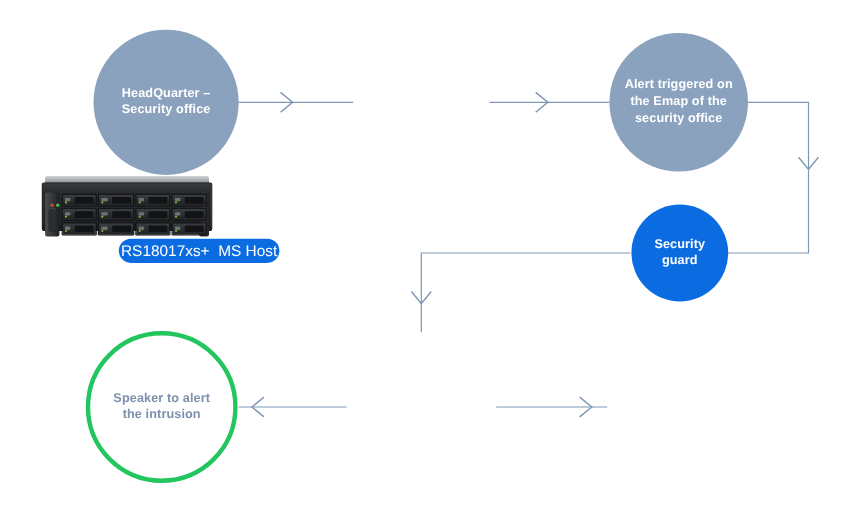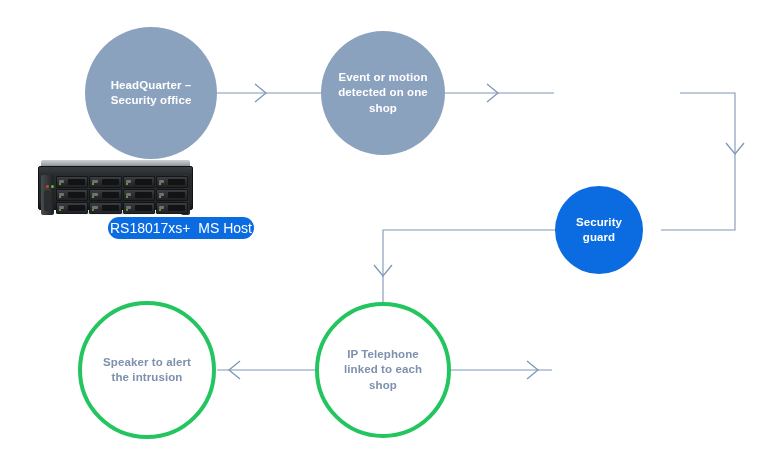--- a/index.html
+++ b/index.html
@@ -238,36 +238,33 @@
         <polyline points="527,361 538,370 527,379" stroke-width="1.3"></polyline>
       </g>
 
     </g>
   </svg>
 
   <div class="node node-filled" style="left:85px; top:27px; width:132px; height:132px;">
     <span class="node-label">HeadQuarter –<br>Security office</span>
   </div>
 
-  <div class="node node-filled" style="left:321px; top:31px; width:124px; height:124px;">
-    <span class="node-label">Event or motion<br>detected on one<br>shop</span>
-  </div>
-
-
-  <div class="node node-accent" style="left:555px; top:186px; width:88px; height:88px;">
+
+  <div class="node node-filled" style="left:554px; top:30px; width:126px; height:126px;">
+    <span class="node-label">Alert triggered on<br>the Emap of the<br>security office</span>
+  </div>
+
+  <div class="node node-accent" style="left:574px; top:186px; width:88px; height:88px;">
     <span class="node-label">Security<br>guard</span>
   </div>
 
   <div class="node node-outline" style="left:78px; top:301px; width:138px; height:138px;">
     <span class="node-label">Speaker to alert<br>the intrusion</span>
   </div>
 
-  <div class="node node-outline" style="left:315px; top:302px; width:136px; height:136px;">
-    <span class="node-label">IP Telephone<br>linked to each shop</span>
-  </div>
 
 
   <div id="device">
     <div class="dev-top"></div>
     <div class="dev-body">
       <div class="dev-earL">
         <span class="dev-led red"></span>
         <span class="dev-led green"></span>
       </div>
       <div class="dev-earR"></div>

